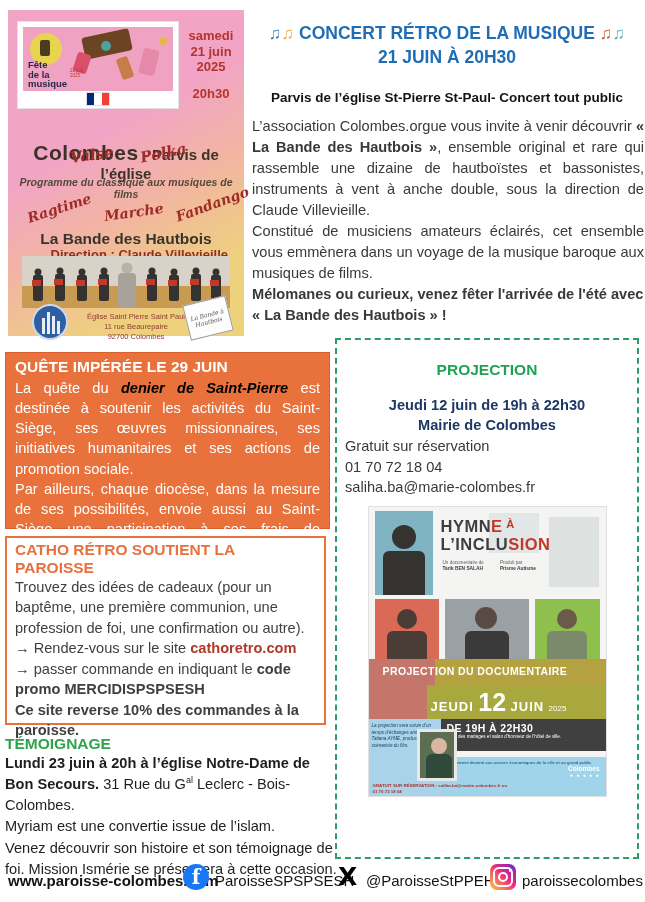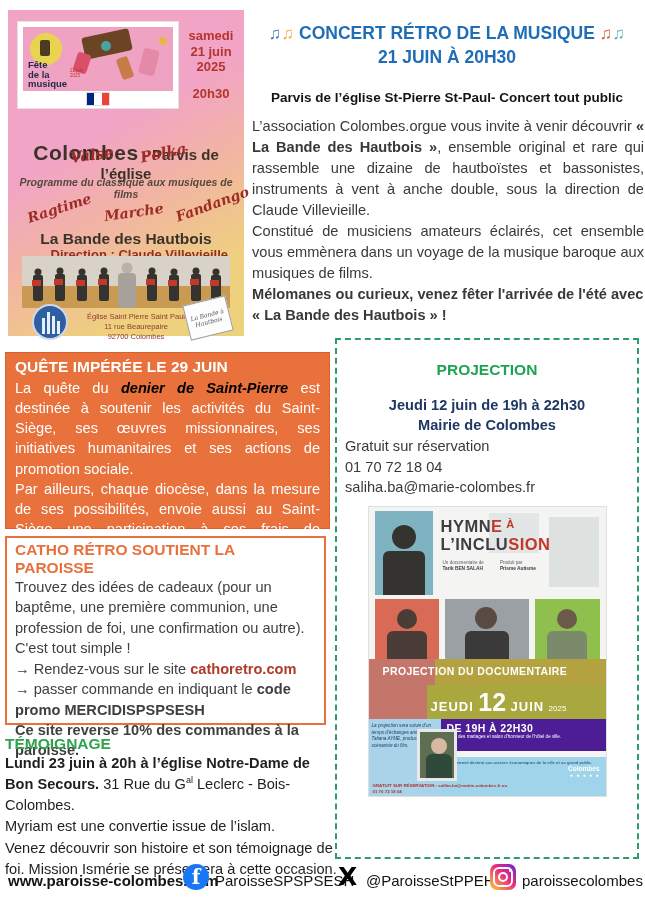--- a/index.html
+++ b/index.html
@@ -76,21 +76,21 @@
   .aff-credits{position:absolute;left:74px;top:53px;width:150px;display:flex;gap:16px;font-size:4.6px;color:#5c5c5c;line-height:1.4;}
   .aff-credits b{display:block;color:#3d3d42;font-size:4.8px;}
   .aff-bar{position:absolute;left:0;top:152px;width:100%;height:26px;display:flex;}
   .aff-bar .b1{width:66px;background:#c4766a;} .aff-bar .b2{flex:1;background:#b3a23f;}
   .aff-bar-text{position:absolute;left:14px;top:158px;color:#fff;font-weight:bold;font-size:10.5px;letter-spacing:0.4px;}
   .aff-date-row{position:absolute;left:0;top:178px;width:100%;height:34px;background:#a9a83e;}
   .aff-date-row .left{position:absolute;left:0;top:0;width:58px;height:100%;background:#c4766a;}
   .aff-date{position:absolute;left:62px;top:181px;color:#fff;font-weight:bold;}
   .aff-date .w{font-size:13px;letter-spacing:1px;} .aff-date .n{font-size:25px;} .aff-date .y{font-size:8px;font-weight:normal;}
   .aff-left-col{position:absolute;left:0;top:212px;width:72px;height:77px;background:#a8d3e8;padding:4px 3px;font-size:4.6px;font-style:italic;color:#1c3f66;line-height:1.45;}
-  .aff-right-green{position:absolute;left:72px;top:212px;width:165px;height:32px;background:#4c1d95;padding:3px 6px;color:#fff;}
+  .aff-right-green{position:absolute;left:72px;top:212px;width:165px;height:32px;background:#404040;padding:3px 6px;color:#fff;}
   .aff-right-green .t{font-weight:bold;font-size:10.5px;letter-spacing:0.4px;}
   .aff-right-green .s{font-size:4.6px;line-height:1.4;}
   .aff-right-blue{position:absolute;left:72px;top:250px;width:165px;height:39px;background:#9fd4ea;padding:3px 6px;font-size:4.4px;color:#1c3f66;line-height:1.4;}
   .aff-woman{position:absolute;left:48px;top:222px;width:40px;height:52px;background:#fff;border:3px solid #e8e8e8;}
   .aff-woman .bg{position:absolute;inset:0;background:#5d6e52;}
   .aff-booking{position:absolute;left:4px;top:276px;width:140px;font-size:4.4px;color:#b0302a;font-weight:bold;line-height:1.4;}
   .aff-brand{position:absolute;right:6px;top:258px;text-align:right;color:#fff;font-size:6.5px;font-weight:bold;}
   .aff-brand .dots{letter-spacing:1px;font-size:5px;color:#ffffff;}
   
   .footer-item{position:absolute;font-size:15px;color:#141414;}
@@ -215,21 +215,20 @@
 
   <div class="quete">
     <h2>QUÊTE IMPÉRÉE LE 29 JUIN</h2>
     <p><span>La quête du </span><span class="em">denier de Saint-Pierre</span><span> est destinée à soutenir les activités du Saint-Siège, ses œuvres missionnaires, ses initiatives humanitaires et ses actions de promotion sociale.</span></p>
     <p>Par ailleurs, chaque diocèse, dans la mesure de ses possibilités, envoie aussi au Saint-Siège une participation à ses frais de fonctionnement.</p>
   </div>
 
   <div class="catho">
     <h2>CATHO RÉTRO SOUTIENT LA PAROISSE</h2>
     <p>Trouvez des idées de cadeaux  (pour un baptême, une première communion, une profession de foi, une confirmation ou autre).</p>
-    <p>C'est tout simple !</p>
     <p><span>→ Rendez-vous sur le site </span><a class="link" style="text-decoration:none;" href="#">cathoretro.com</a></p>
     <p><span>→ passer commande en indiquant le </span><b>code promo MERCIDISPSPSESH</b></p>
     <p><b>Ce site reverse 10% des commandes à la paroisse.</b></p>
   </div>
 
   <div class="temoignage">
     <h2>TÉMOIGNAGE</h2>
     <p><b>Lundi 23 juin à 20h à l’église Notre-Dame de Bon Secours.</b><span> 31 Rue du G</span><sup>al</sup><span> Leclerc - Bois-Colombes.</span></p>
     <p>Myriam est une convertie issue de l’islam.</p>
     <p>Venez découvrir son histoire et son témoignage de foi. Mission Ismérie se présentera à cette occasion.</p>

